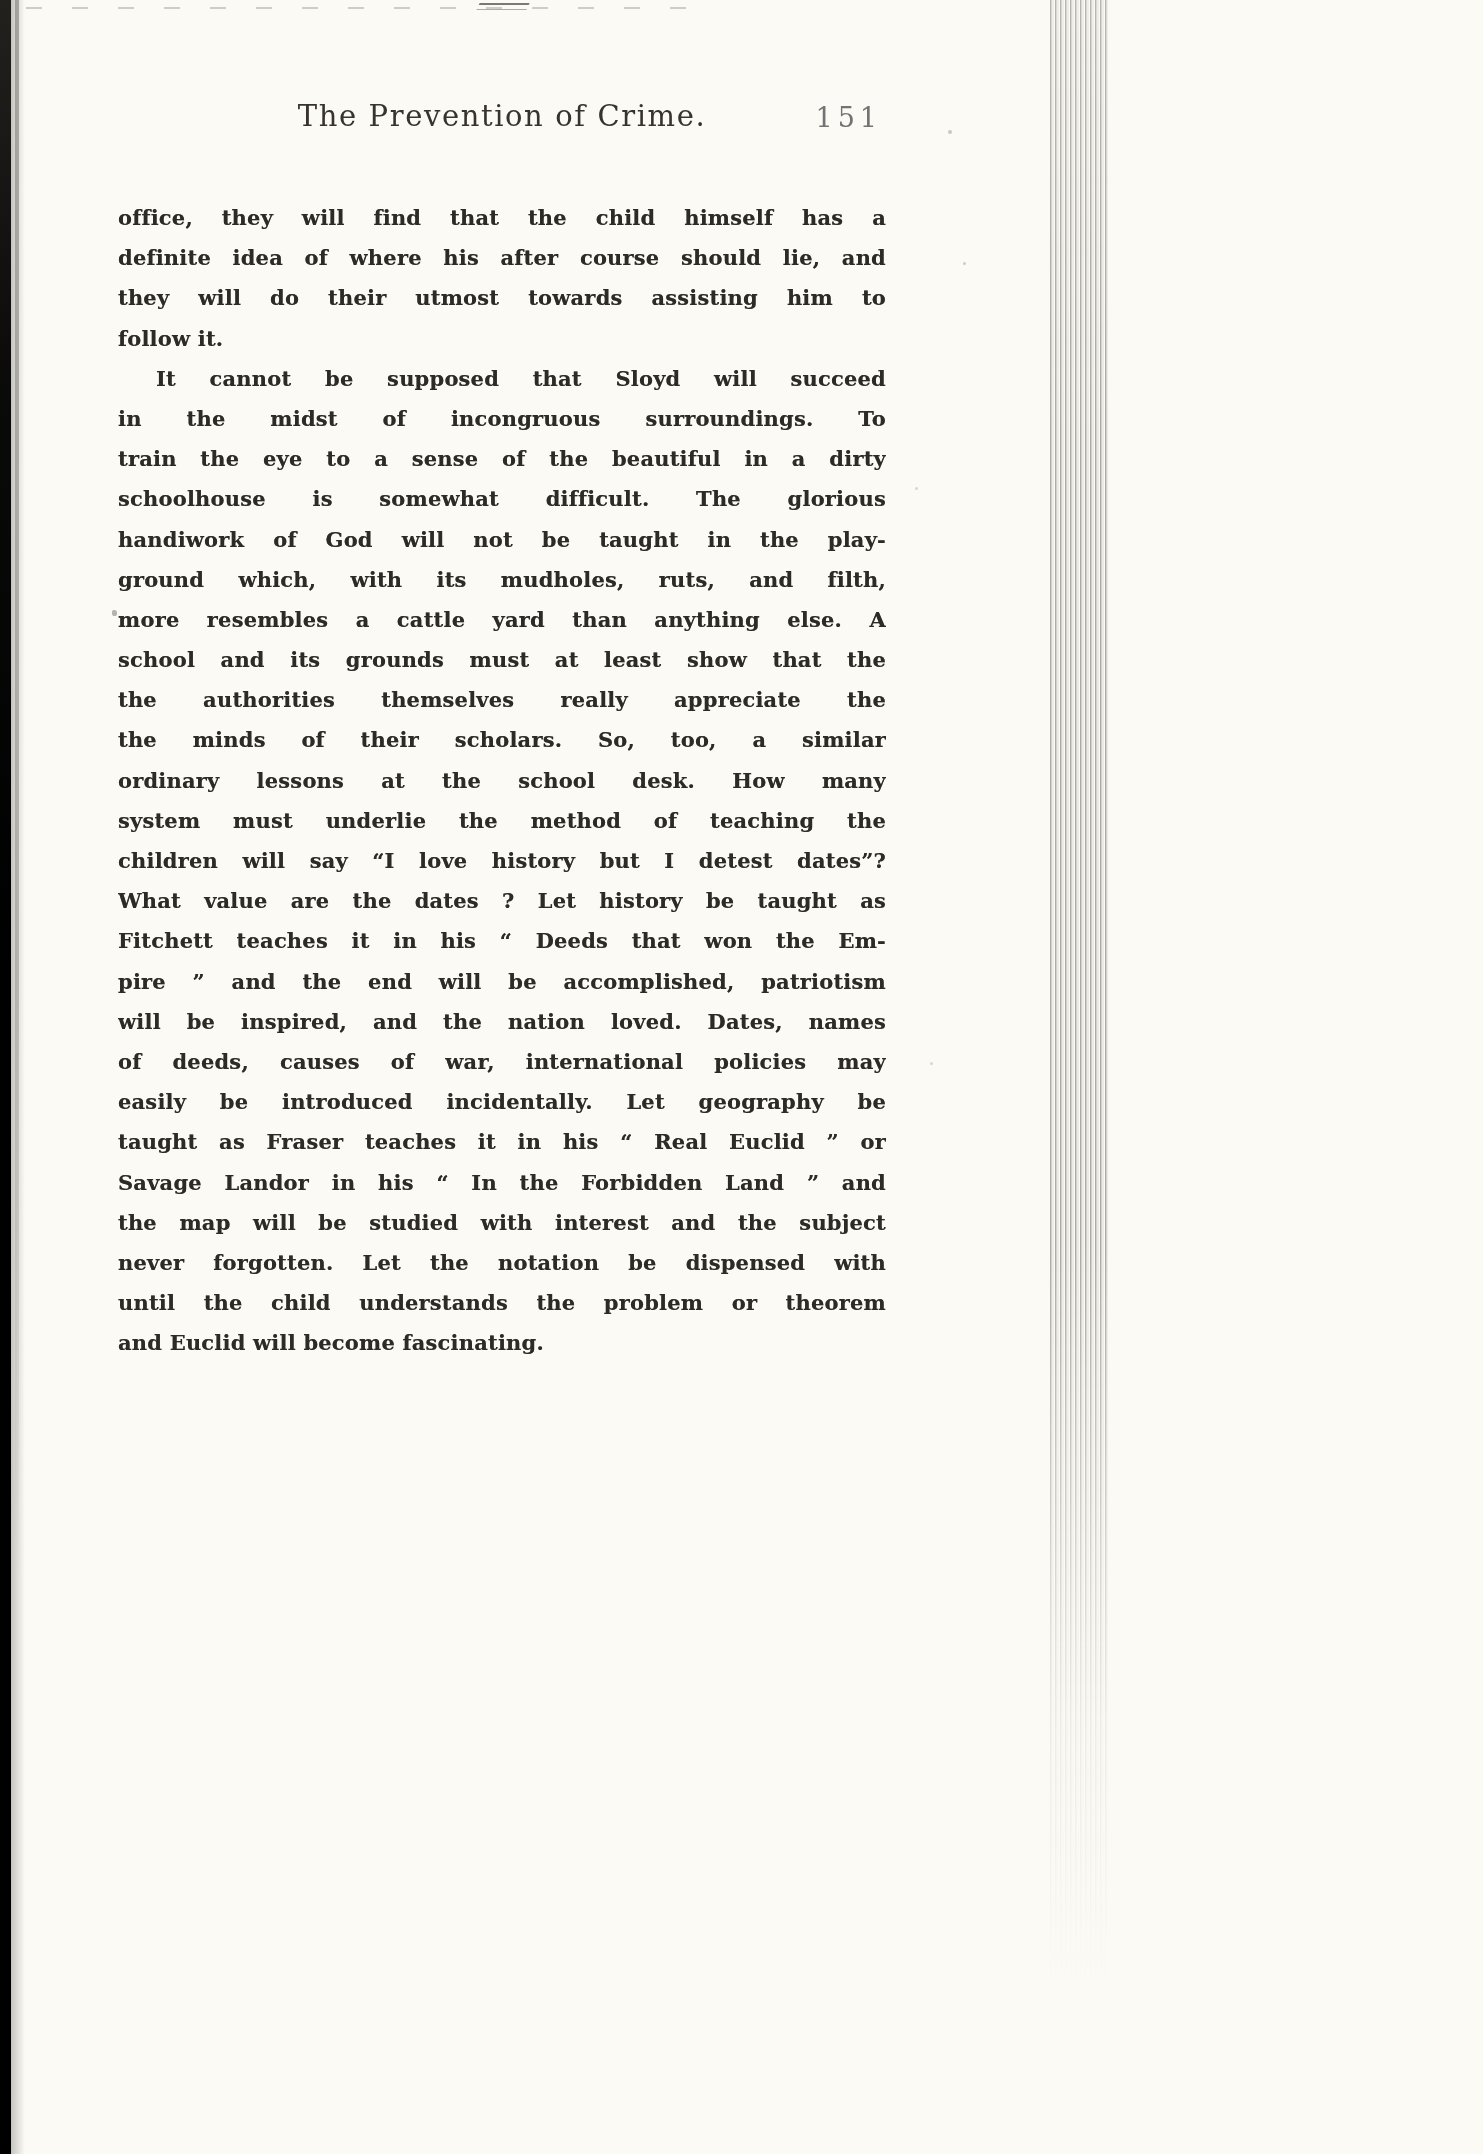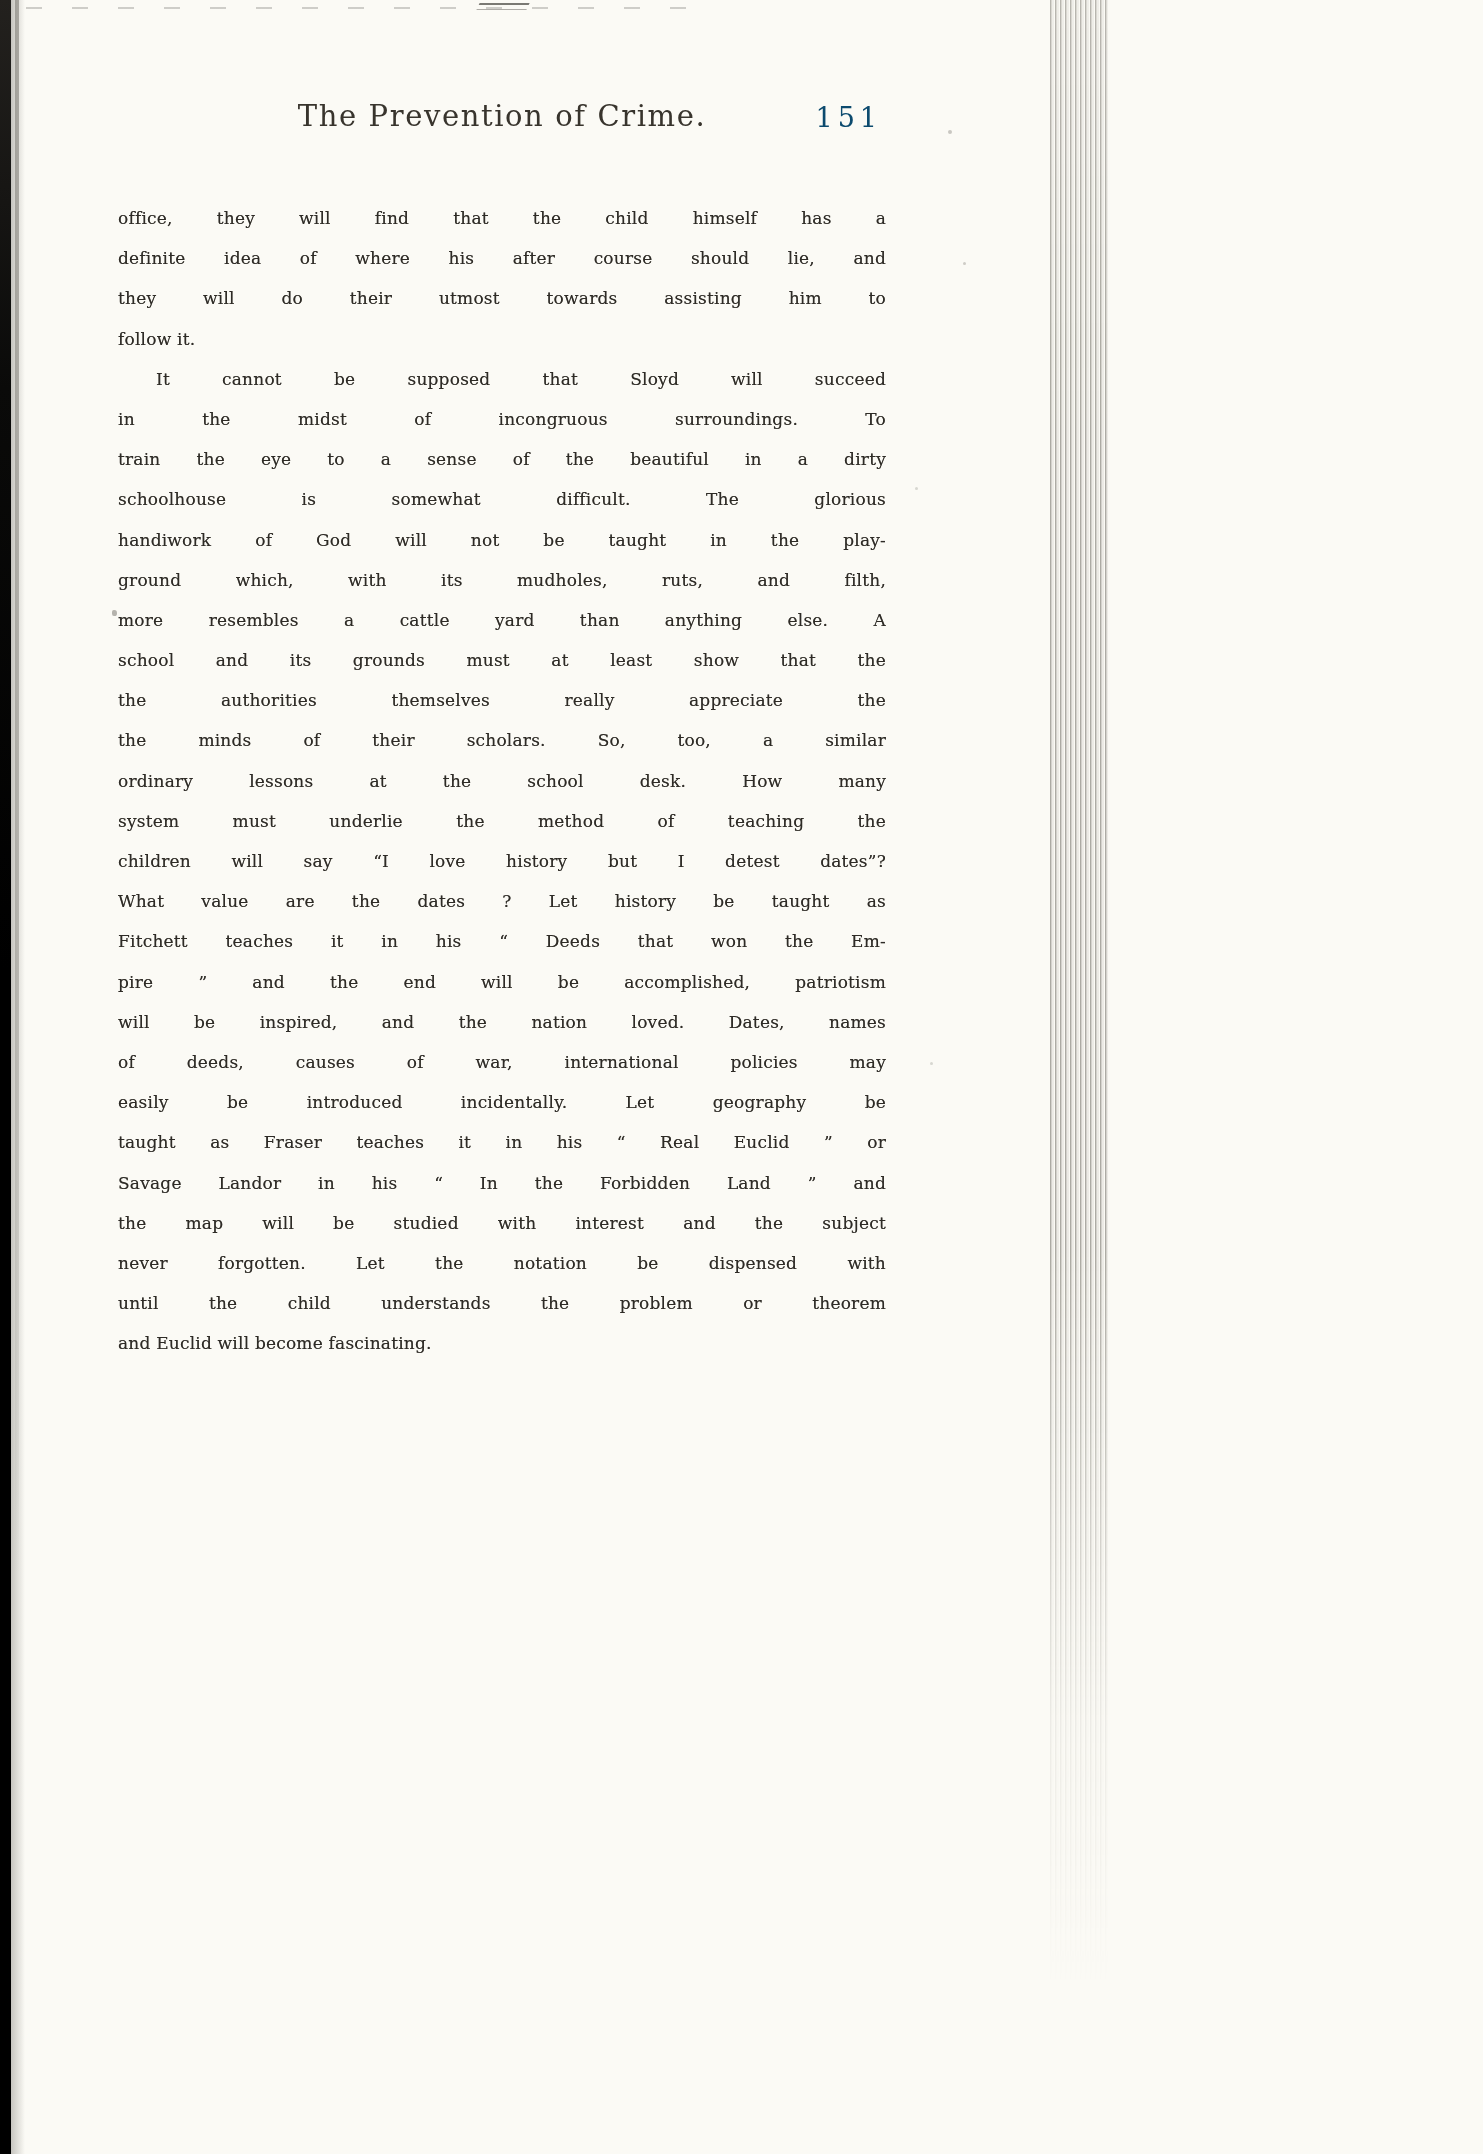--- a/index.html
+++ b/index.html
@@ -78,37 +78,38 @@
     position:absolute;left:50%;top:0;transform:translateX(-50%);
     font-size:29px;line-height:40px;
     letter-spacing:1.6px;
     white-space:nowrap;
     color:#38342d;
   }
   .page-number{
     position:absolute;right:4px;top:4px;
     font-size:27px;line-height:36px;
     letter-spacing:5px;
-    color:#0c4a6e;
+    color:#737373;
   }
   .lines{
     margin-top:44px;
   }
   .line{
-    font-size:17px;
+    font-size:21px;
     line-height:40.2px;
     height:40.2px;
     letter-spacing:0.2px;
     text-align:justify;
     text-align-last:justify;
     text-justify:inter-word;
     overflow:hidden;
     white-space:normal;
     color:var(--ink);
     text-shadow:0 0 0.4px rgba(46,43,38,0.55);
+    font-weight:bold;
   }
   .line.indent{
     text-indent:38px;
   }
   .line.para-end{
     text-align:center;
     text-align-last:left;
   }
 </style>
 </head>

